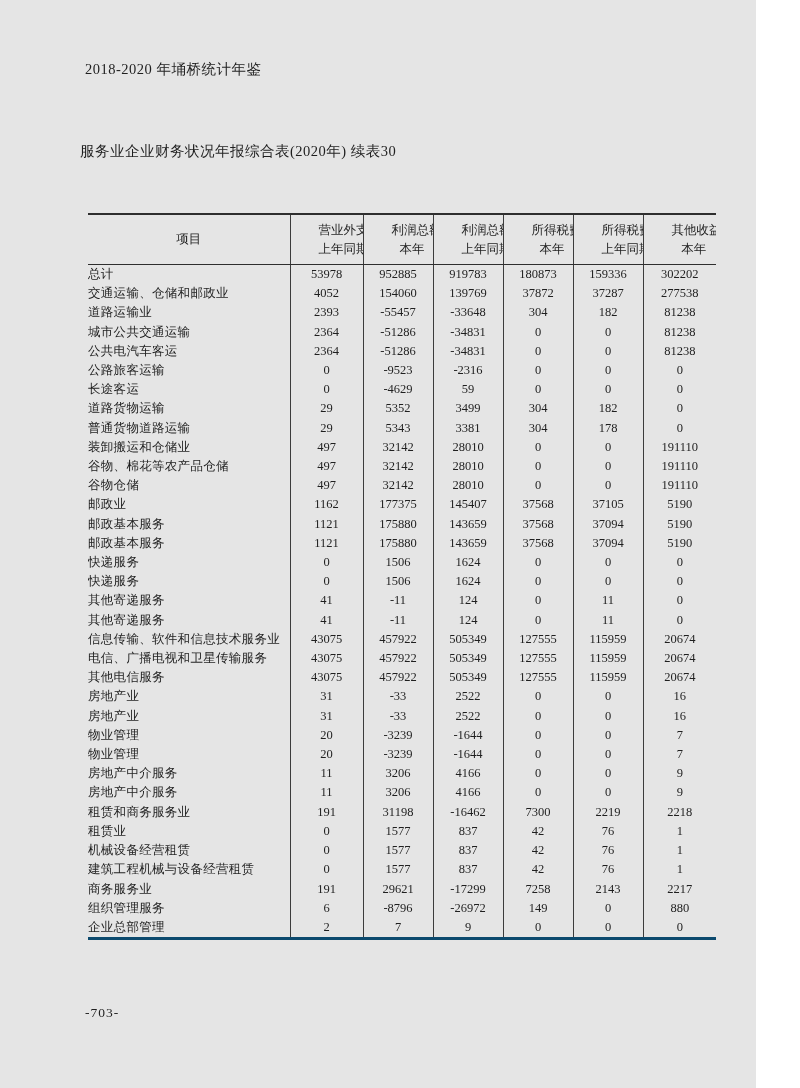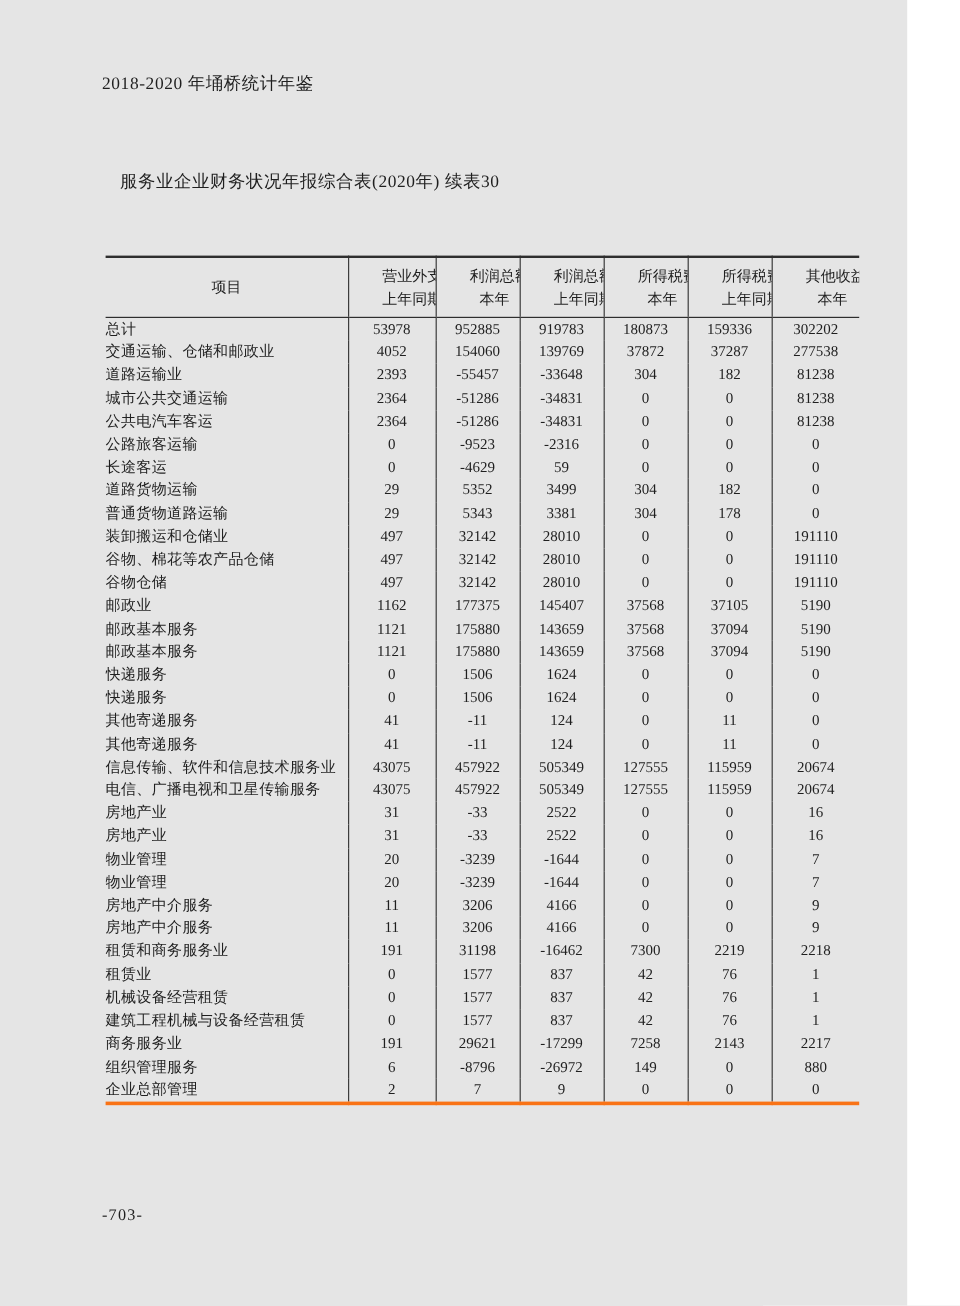--- a/index.html
+++ b/index.html
@@ -18,35 +18,35 @@
   .doc-title {
     position: absolute;
     left: 85px;
     top: 60px;
     font-size: 14.5px;
     letter-spacing: 0.5px;
     white-space: nowrap;
   }
   .table-title {
     position: absolute;
-    left: 100px;
+    left: 80px;
     top: 142px;
     font-size: 14.5px;
     letter-spacing: 0.5px;
     white-space: nowrap;
   }
   table.stat-table {
     position: absolute;
     left: 88px;
     top: 213px;
     width: 628px;
     border-collapse: collapse;
     table-layout: fixed;
     border-top: 2px solid #2e2e2e;
-    border-bottom: 3px solid #f97316;
+    border-bottom: 3px solid #0c4a6e;
   }
   table.stat-table th,
   table.stat-table td {
     border-left: 1px solid #3c3c3c;
     padding: 0;
     font-weight: normal;
     overflow: hidden;
     white-space: nowrap;
   }
   table.stat-table th:first-child,
@@ -318,20 +318,29 @@
         <tr>
           <td class="row-label">电信、广播电视和卫星传输服务</td>
           <td class="val">43075</td>
           <td class="val">457922</td>
           <td class="val">505349</td>
           <td class="val">127555</td>
           <td class="val">115959</td>
           <td class="val">20674</td>
         </tr>
         <tr>
+          <td class="row-label">其他电信服务</td>
+          <td class="val">43075</td>
+          <td class="val">457922</td>
+          <td class="val">505349</td>
+          <td class="val">127555</td>
+          <td class="val">115959</td>
+          <td class="val">20674</td>
+        </tr>
+        <tr>
           <td class="row-label">房地产业</td>
           <td class="val">31</td>
           <td class="val">-33</td>
           <td class="val">2522</td>
           <td class="val">0</td>
           <td class="val">0</td>
           <td class="val">16</td>
         </tr>
         <tr>
           <td class="row-label">房地产业</td>

